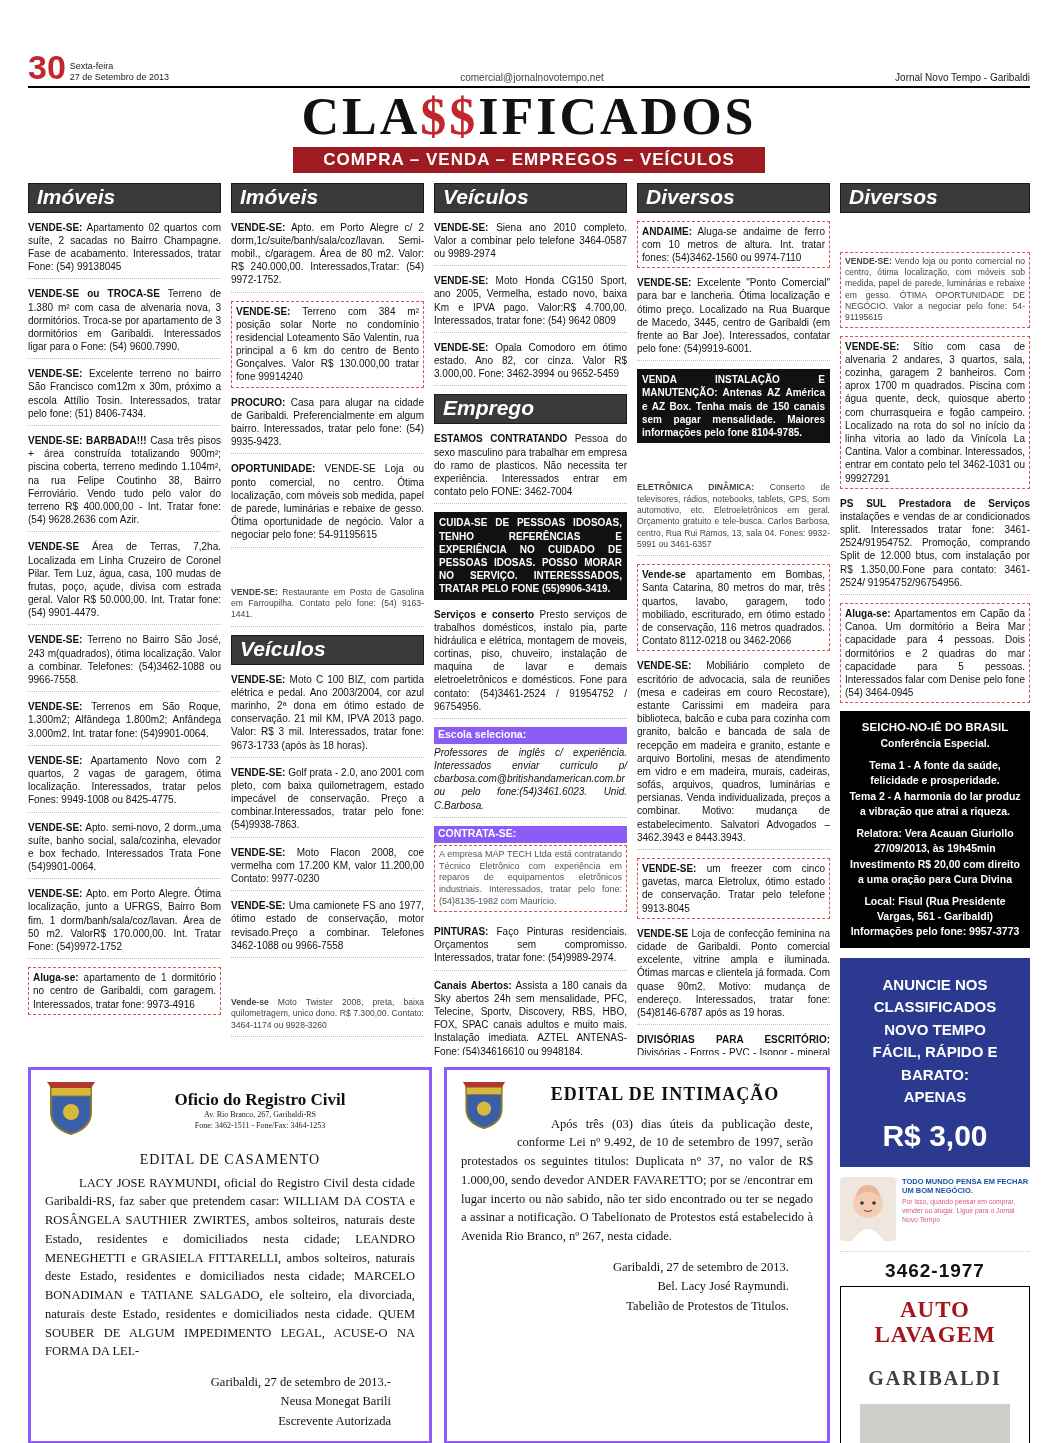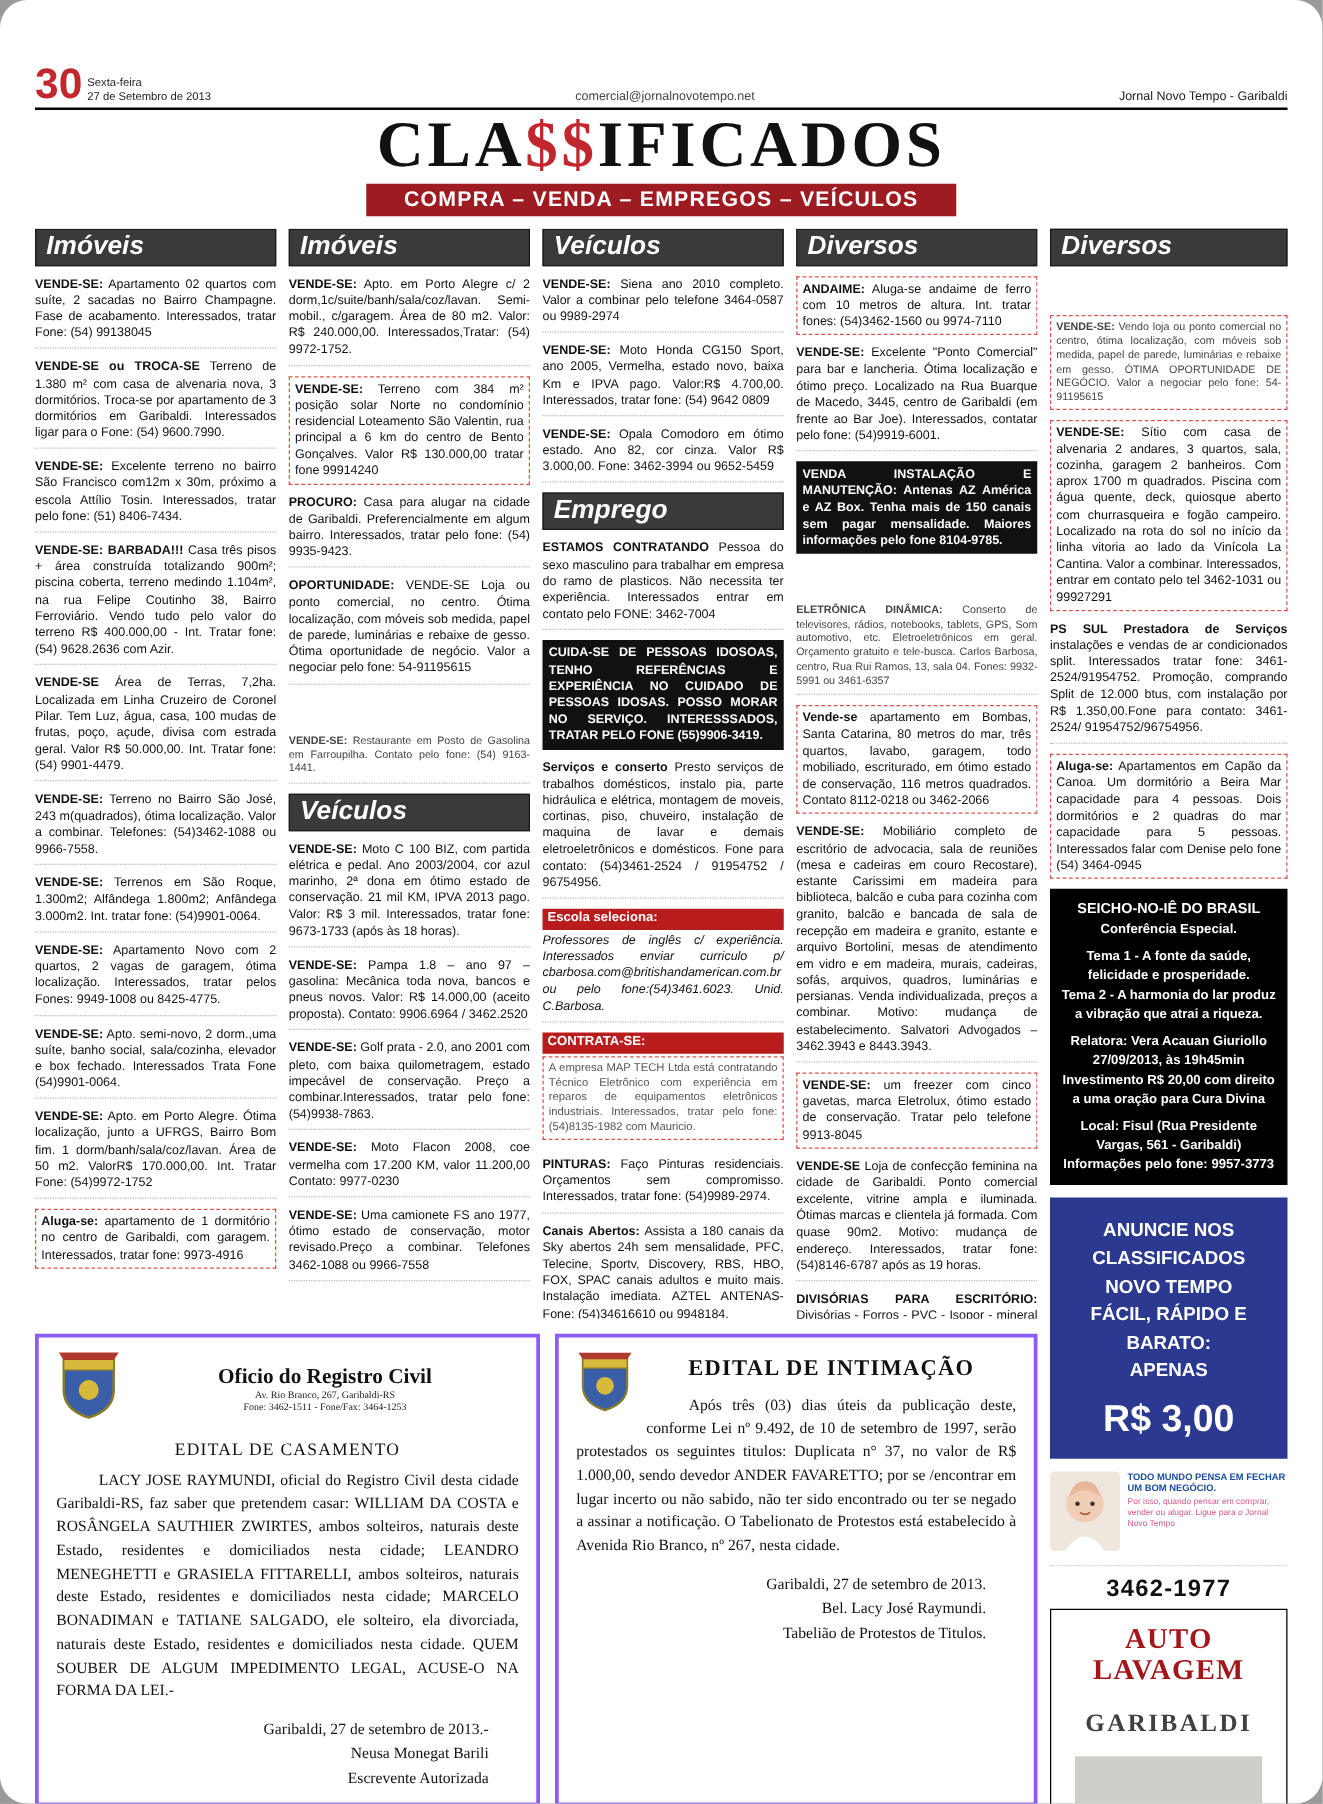--- a/index.html
+++ b/index.html
@@ -1,18 +1,18 @@
 <!DOCTYPE html>
 <html><head>
 <meta charset="utf-8">
 <style>
   * { margin:0; padding:0; box-sizing:border-box; }
   html,body { background:#9a9a9a; }
   body { font-family:"Liberation Sans", sans-serif; color:#111; }
-  .page { width:1058px; height:1443px; margin:0 auto; background:#fff; padding:48px 28px 14px; overflow:hidden; position:relative;border-radius:22px; }
+  .page { width:1058px; height:1443px; margin:0 auto; background:#fff; padding:48px 28px 14px; overflow:hidden; position:relative; }
 
   
   .top-row { display:flex; align-items:flex-end; border-bottom:2px solid #000; padding-bottom:3px; }
   .pagenum { font-size:34px; font-weight:bold; color:#c1272d; line-height:0.9; }
   .dateblock { font-size:9px; line-height:1.25; margin-left:4px; color:#222; }
   .mail { flex:1; text-align:center; font-size:10px; color:#444;margin-top:24px; }
   .papername { font-size:10px; color:#222; }
 
   .main-title { text-align:center; font-family:"Liberation Serif", serif; font-weight:bold; font-size:52px; letter-spacing:3px; line-height:1.05; margin-top:2px; }
   .main-title .dollars { color:#c1272d; }
@@ -24,21 +24,21 @@
   .cols4 { display:flex; gap:10px; height:872px; overflow:hidden; }
   .col { flex:1; min-width:0; }
   .col5 { flex:1; min-width:0; }
 
   .sec-head { background:#3a3a3a; color:#fff; font-weight:bold; font-style:italic; font-size:21px; padding:1px 8px 3px; margin-bottom:8px; border:1px solid #1a1a1a; }
 
   .ad { font-size:10px; line-height:1.32; text-align:justify; margin-bottom:8px; padding-bottom:5px; border-bottom:1px dotted #bbb; }
   .ad .lead { font-weight:bold; }
   .ad.boxed { border:1px dashed #d9554c; padding:3px 4px; }
   .ad.inverse { background:#111; color:#fff; font-weight:bold; padding:4px 5px; border-bottom:none; }
-  .ad.titled .lead { display:block; background:#b91c1c; color:#fff; padding:1px 4px 2px; margin-bottom:2px; font-size:10.5px; }
+  .ad.titled .lead { display:block; background:#8b5cf6; color:#fff; padding:1px 4px 2px; margin-bottom:2px; font-size:10.5px; }
   .ad.italic-body .body { font-style:italic; }
   .ad.body-boxed { border-bottom:none; }
   .ad.body-boxed .body { display:block; border:1px dashed #d9554c; padding:3px 4px; color:#555; font-size:9px; }
   .ad.small { font-size:8.6px; color:#444;margin-top:39px; }
 
   
   .seicho { background:#000; color:#fff; text-align:center; font-size:10.5px; line-height:1.45; padding:8px 6px; margin-bottom:10px; }
   .seicho .s-title { font-weight:bold; font-size:11.5px; }
   .seicho .s-line { font-weight:bold; }
   .seicho .gap { height:7px; }
@@ -113,21 +113,20 @@
           </div>
         <div class="col">
             <div class="sec-head">Imóveis</div>
             <div class="ad"><span class="lead">VENDE-SE:</span> <span class="body">Apto. em Porto Alegre c/ 2 dorm,1c/suite/banh/sala/coz/lavan. Semi-mobil., c/garagem. Área de 80 m2. Valor: R$ 240.000,00. Interessados,Tratar: (54) 9972-1752.</span></div>
             <div class="ad boxed"><span class="lead">VENDE-SE:</span> <span class="body">Terreno com 384 m² posição solar Norte no condomínio residencial Loteamento São Valentin, rua principal a 6 km do centro de Bento Gonçalves. Valor R$ 130.000,00 tratar fone 99914240</span></div>
             <div class="ad"><span class="lead">PROCURO:</span> <span class="body">Casa para alugar na cidade de Garibaldi. Preferencialmente em algum bairro. Interessados, tratar pelo fone: (54) 9935-9423.</span></div>
             <div class="ad"><span class="lead">OPORTUNIDADE:</span> <span class="body">VENDE-SE Loja ou ponto comercial, no centro. Ótima localização, com móveis sob medida, papel de parede, luminárias e rebaixe de gesso. Ótima oportunidade de negócio. Valor a negociar pelo fone: 54-91195615</span></div>
             <div class="ad small"><span class="lead">VENDE-SE:</span> <span class="body">Restaurante em Posto de Gasolina em Farroupilha. Contato pelo fone: (54) 9163-1441.</span></div>
             <div class="sec-head">Veículos</div>
             <div class="ad"><span class="lead">VENDE-SE:</span> <span class="body">Moto C 100 BIZ, com partida elétrica e pedal. Ano 2003/2004, cor azul marinho, 2ª dona em ótimo estado de conservação. 21 mil KM, IPVA 2013 pago. Valor: R$ 3 mil. Interessados, tratar fone: 9673-1733 (após às 18 horas).</span></div>
-            <div class="ad"><span class="lead">VENDE-SE:</span> <span class="body">Pampa 1.8 – ano 97 – gasolina: Mecânica toda nova, bancos e pneus novos. Valor: R$ 14.000,00 (aceito proposta). Contato: 9906.6964 / 3462.2520</span></div>
             <div class="ad"><span class="lead">VENDE-SE:</span> <span class="body">Golf prata - 2.0, ano 2001 com pleto, com baixa quilometragem, estado impecável de conservação. Preço a combinar.Interessados, tratar pelo fone: (54)9938-7863.</span></div>
             <div class="ad"><span class="lead">VENDE-SE:</span> <span class="body">Moto Flacon 2008, coe vermelha com 17.200 KM, valor 11.200,00 Contato: 9977-0230</span></div>
             <div class="ad"><span class="lead">VENDE-SE:</span> <span class="body">Uma camionete FS ano 1977, ótimo estado de conservação, motor revisado.Preço a combinar. Telefones 3462-1088 ou 9966-7558</span></div>
             <div class="ad small"><span class="lead">Vende-se</span> <span class="body">Moto Twister 2008, preta, baixa quilometragem, unico dono. R$ 7.300,00. Contato: 3464-1174 ou 9928-3260</span></div>
           </div>
         <div class="col">
             <div class="sec-head">Veículos</div>
             <div class="ad"><span class="lead">VENDE-SE:</span> <span class="body">Siena ano 2010 completo. Valor a combinar pelo telefone 3464-0587 ou 9989-2974</span></div>
             <div class="ad"><span class="lead">VENDE-SE:</span> <span class="body">Moto Honda CG150 Sport, ano 2005, Vermelha, estado novo, baixa Km e IPVA pago. Valor:R$ 4.700,00. Interessados, tratar fone: (54) 9642 0809</span></div>
             <div class="ad"><span class="lead">VENDE-SE:</span> <span class="body">Opala Comodoro em ótimo estado. Ano 82, cor cinza. Valor R$ 3.000,00. Fone: 3462-3994 ou 9652-5459</span></div>

